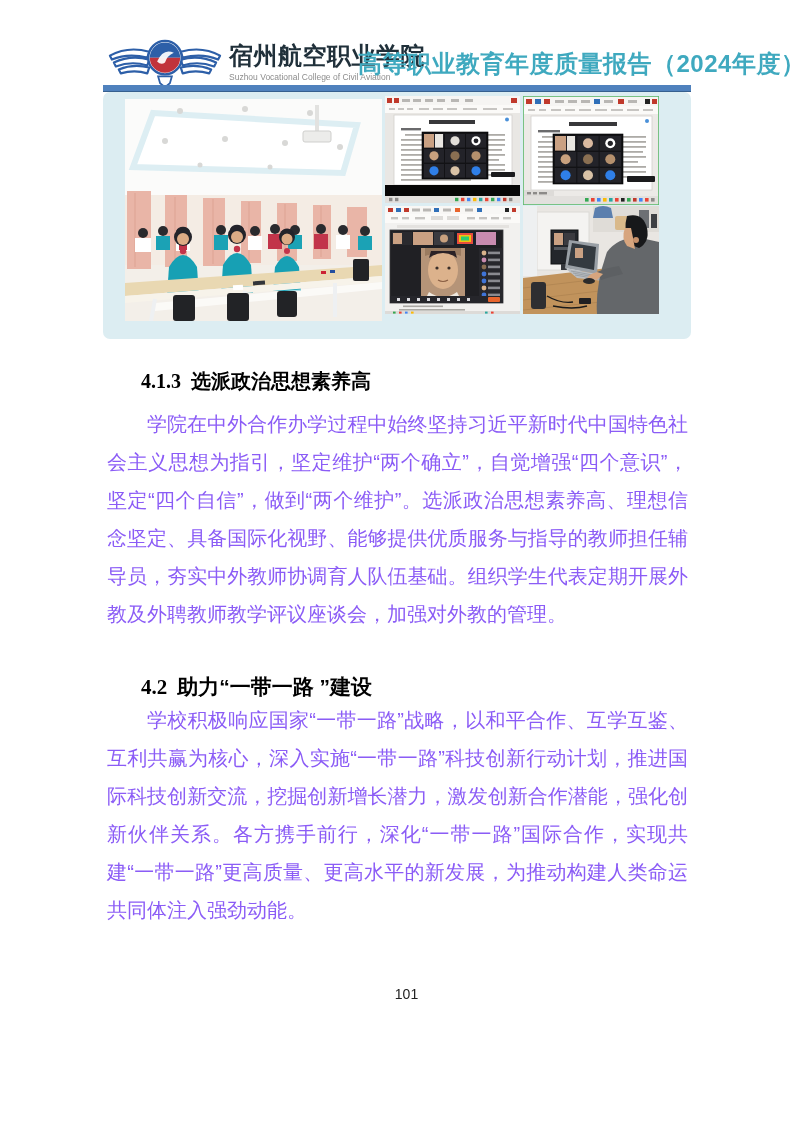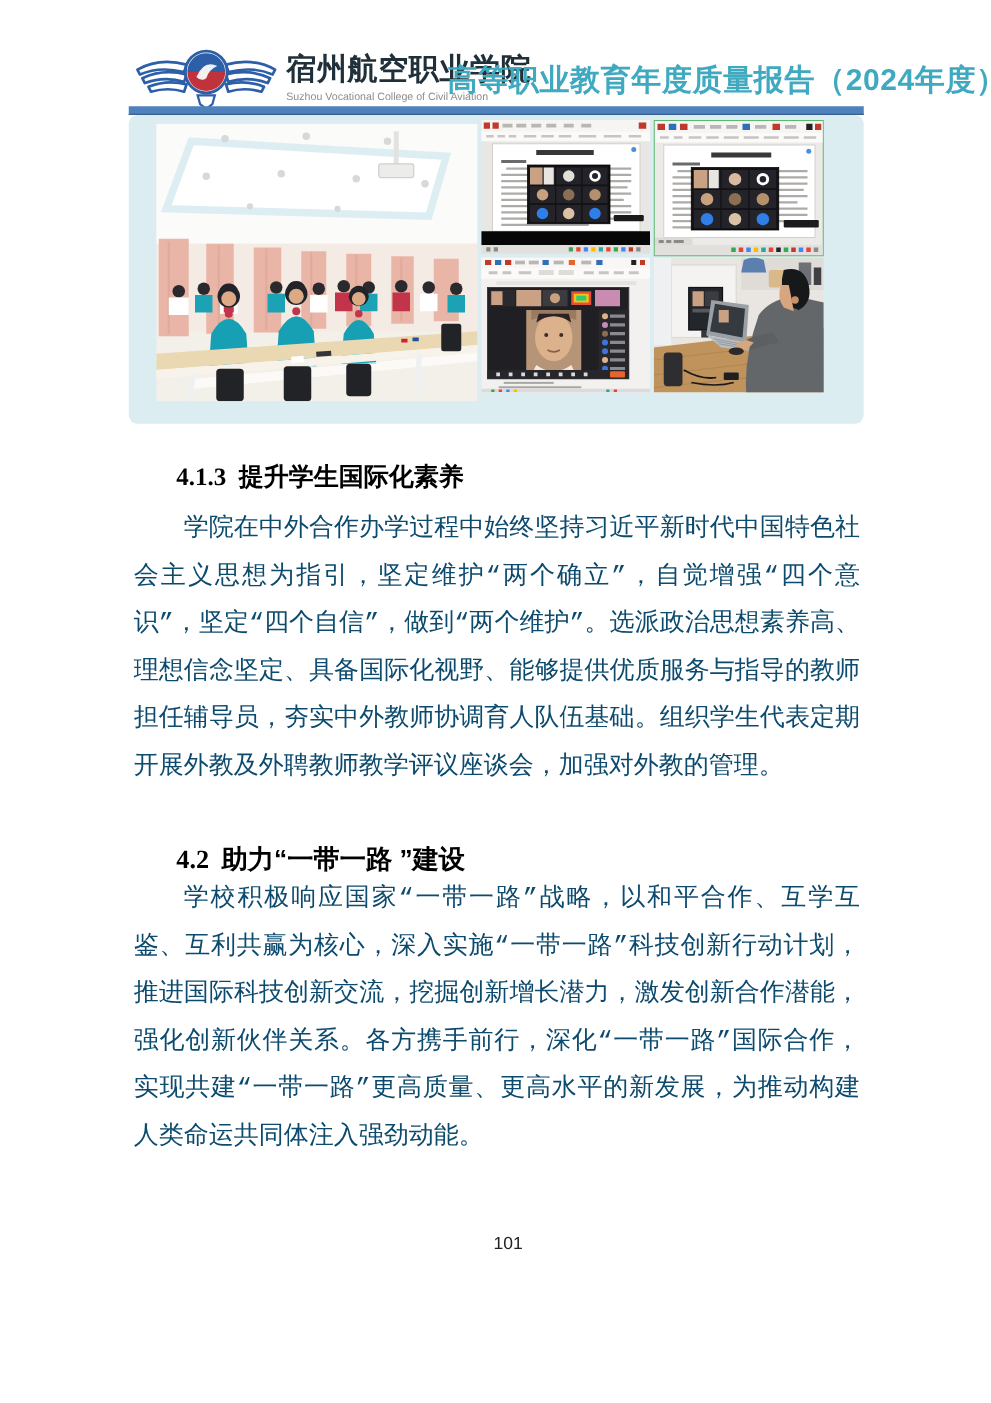--- a/index.html
+++ b/index.html
@@ -50,22 +50,22 @@
   .content { position:absolute; left:107px; top:352px; width:581px; color:#0d0d0d; }
   .h-sub {
     font-family:"Liberation Sans", sans-serif; font-weight:bold;
     color:#000; margin-left:34px;
   }
   .h1s { font-size:20px; margin-top:16px; }
   .h2s { font-size:21px; margin-top:14px; }
   .h-num { font-family:Liberation Serif, serif; font-weight:bold; margin-right:10px; }
   .para {
     font-size:20px; line-height:38px; text-align:justify;
-    text-indent:2em; color:#0c4a6e; margin-top:10px;
-    font-family:Liberation Mono, monospace;
+    text-indent:2em; color:#8b5cf6; margin-top:10px;
+    font-family:Liberation Sans, sans-serif;
   }
   .para.p2 { margin-top:0; }
   .gap-lg { margin-top:40px; }
 
   .page-number {
     position:absolute; left:10px; top:986px; width:793px; text-align:center;
     font-family:"Liberation Sans", sans-serif; font-size:14px; color:#222;
   }
 </style>
 </head>
@@ -564,21 +564,21 @@
         <path d="M24,90 q14,8 26,6" stroke="#1a1a1a" stroke-width="1.4" fill="none"></path>
         <path d="M30,100 q20,4 34,0" stroke="#1a1a1a" stroke-width="1.4" fill="none"></path>
         <rect x="56" y="92" width="12" height="6" rx="1" fill="#1f1f22"></rect>
       </svg>
     </span>
   </div>
 
   <div class="content">
 
     <div class="h-sub h1s">
-      <span class="h-num">4.1.3</span><span>提升学生国际化素养</span>
+      <span class="h-num">4.1.3</span><span>选派政治思想素养高</span>
     </div>
     <p class="para">学院在中外合作办学过程中始终坚持习近平新时代中国特色社会主义思想为指引，坚定维护“两个确立”，自觉增强“四个意识”，坚定“四个自信”，做到“两个维护”。选派政治思想素养高、理想信念坚定、具备国际化视野、能够提供优质服务与指导的教师担任辅导员，夯实中外教师协调育人队伍基础。组织学生代表定期开展外教及外聘教师教学评议座谈会，加强对外教的管理。</p>
 
     <div class="h-sub h2s gap-lg">
       <span class="h-num">4.2</span><span>助力“一带一路 ”建设</span>
     </div>
     <p class="para p2">学校积极响应国家“一带一路”战略，以和平合作、互学互鉴、互利共赢为核心，深入实施“一带一路”科技创新行动计划，推进国际科技创新交流，挖掘创新增长潜力，激发创新合作潜能，强化创新伙伴关系。各方携手前行，深化“一带一路”国际合作，实现共建“一带一路”更高质量、更高水平的新发展，为推动构建人类命运共同体注入强劲动能。</p>
 
   </div>
 

